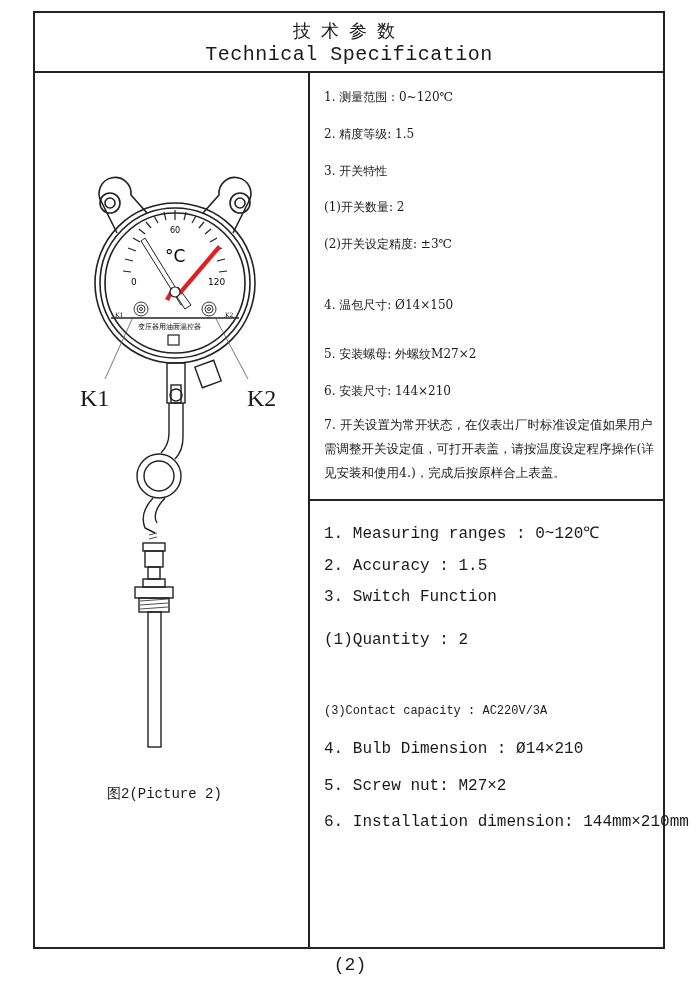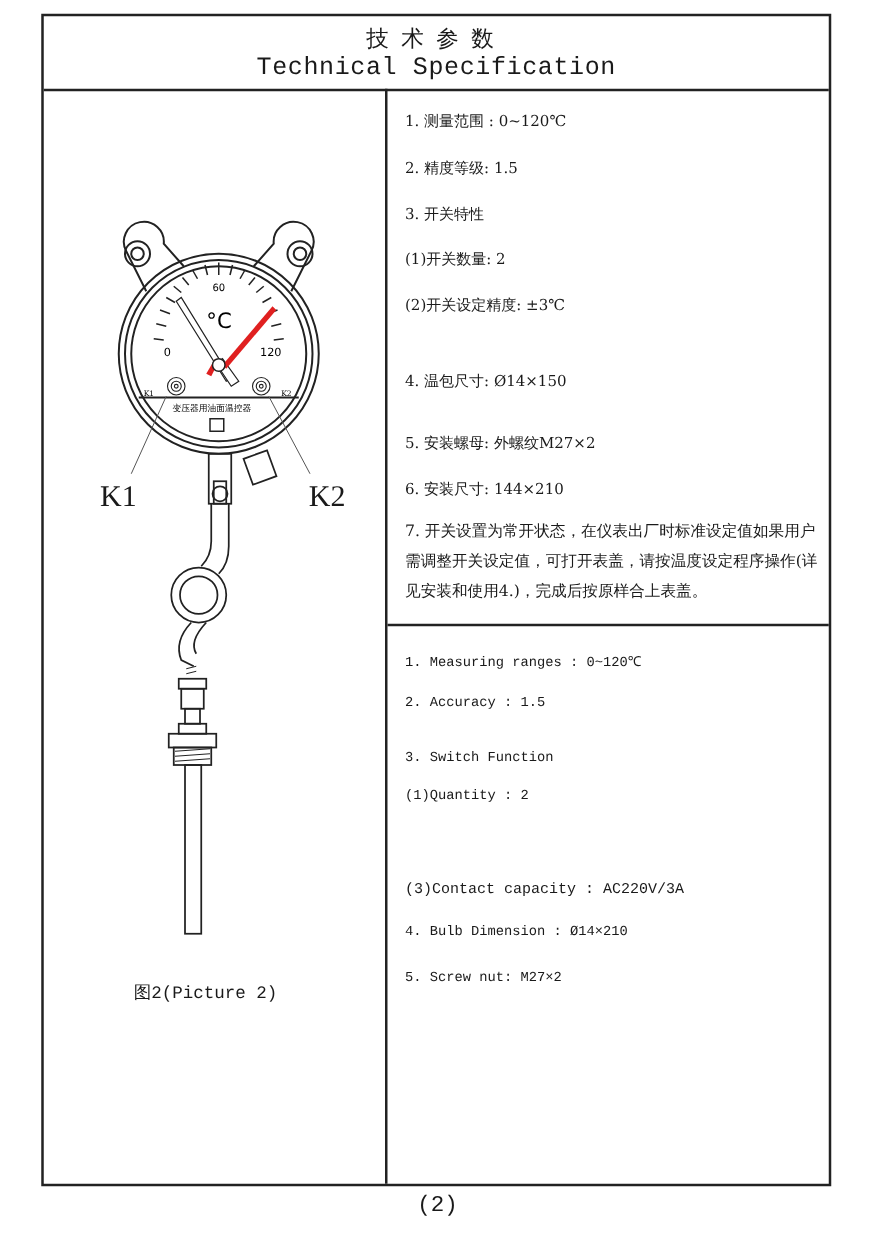--- a/index.html
+++ b/index.html
@@ -6,21 +6,21 @@
   body { width:700px; height:989px; position:relative; overflow:hidden; font-family:"DejaVu Serif", serif; color:#1a1a1a; }
   .frame { position:absolute; left:33px; top:11px; width:632px; height:938px; border:2px solid #222; box-sizing:border-box; }
   .title-row { position:absolute; left:0; top:0; right:0; height:58px; border-bottom:2px solid #222; text-align:center; }
   .title-cn { position:absolute; left:0; right:0; top:6px; font-size:18px; letter-spacing:10px; font-family:"DejaVu Serif", serif; }
   .title-en { position:absolute; left:0; right:0; top:30px; font-size:20px; font-family:"Liberation Mono", monospace; letter-spacing:0.5px; }
   .col-divider { position:absolute; left:273px; top:58px; bottom:0; width:2px; background:#222; }
   .left-pane { position:absolute; left:0; top:60px; width:273px; bottom:0; }
   .right-top { position:absolute; left:275px; top:60px; right:0; height:426px; border-bottom:2px solid #222; }
   .right-bottom { position:absolute; left:275px; top:488px; right:0; bottom:0; }
   .spec { position:absolute; left:14px; font-size:12px; white-space:nowrap; font-family:"DejaVu Serif", serif; }
-  .spec-en { font-family:"Liberation Mono", monospace; font-size:11px; }
+  .spec-en { font-family:"Liberation Mono", monospace; font-size:16px; }
   .para-cn { position:absolute; left:14px; width:335px; font-size:12.5px; line-height:24px; top:340px; }
   .para-en { position:absolute; left:12px; width:340px; font-size:11px; line-height:14.5px; top:348px; font-family:"Liberation Mono", monospace; }
   .caption { position:absolute; left:72px; top:712px; font-size:14px; font-family:Liberation Mono, monospace; }
   .page-num { position:absolute; left:0; right:0; top:955px; text-align:center; font-size:18px; font-family:"Liberation Mono", monospace; }
   .drawing { position:absolute; left:0; top:0; }
   .k-label { position:absolute; font-size:24px; font-family:"Liberation Serif", serif; }
 </style>
 </head>
 <body>
 
@@ -136,21 +136,22 @@
     <div class="spec" style="top:163px">(2)开关设定精度: ±3℃</div>
     <div class="spec" style="top:224px">4. 温包尺寸:  Ø14×150</div>
     <div class="spec" style="top:273px">5. 安装螺母: 外螺纹M27×2</div>
     <div class="spec" style="top:310px">6. 安装尺寸: 144×210</div>
     <div class="para-cn">7. 开关设置为常开状态，在仪表出厂时标准设定值如果用户需调整开关设定值，可打开表盖，请按温度设定程序操作(详见安装和使用4.)，完成后按原样合上表盖。</div>
   </div>
 
   <div class="right-bottom">
     <div class="spec spec-en" style="top:20px">1. Measuring ranges : 0~120℃</div>
     <div class="spec spec-en" style="top:56px">2. Accuracy : 1.5</div>
-    <div class="spec spec-en" style="top:100px">3. Switch Function</div>
+    <div class="spec spec-en" style="top:87px">3. Switch Function</div>
     <div class="spec spec-en" style="top:130px">(1)Quantity : 2</div>
     <div class="spec spec-en" style="top:203px; font-size:12px;">(3)Contact capacity : AC220V/3A</div>
     <div class="spec spec-en" style="top:239px">4. Bulb Dimension :  Ø14×210</div>
     <div class="spec spec-en" style="top:276px">5. Screw nut: M27×2</div>
+    <div class="spec spec-en" style="top:312px">6. Installation dimension: 144mm×210mm</div>
   </div>
 </div>
 
 <div class="page-num">(2)</div>
 
 </body></html>

